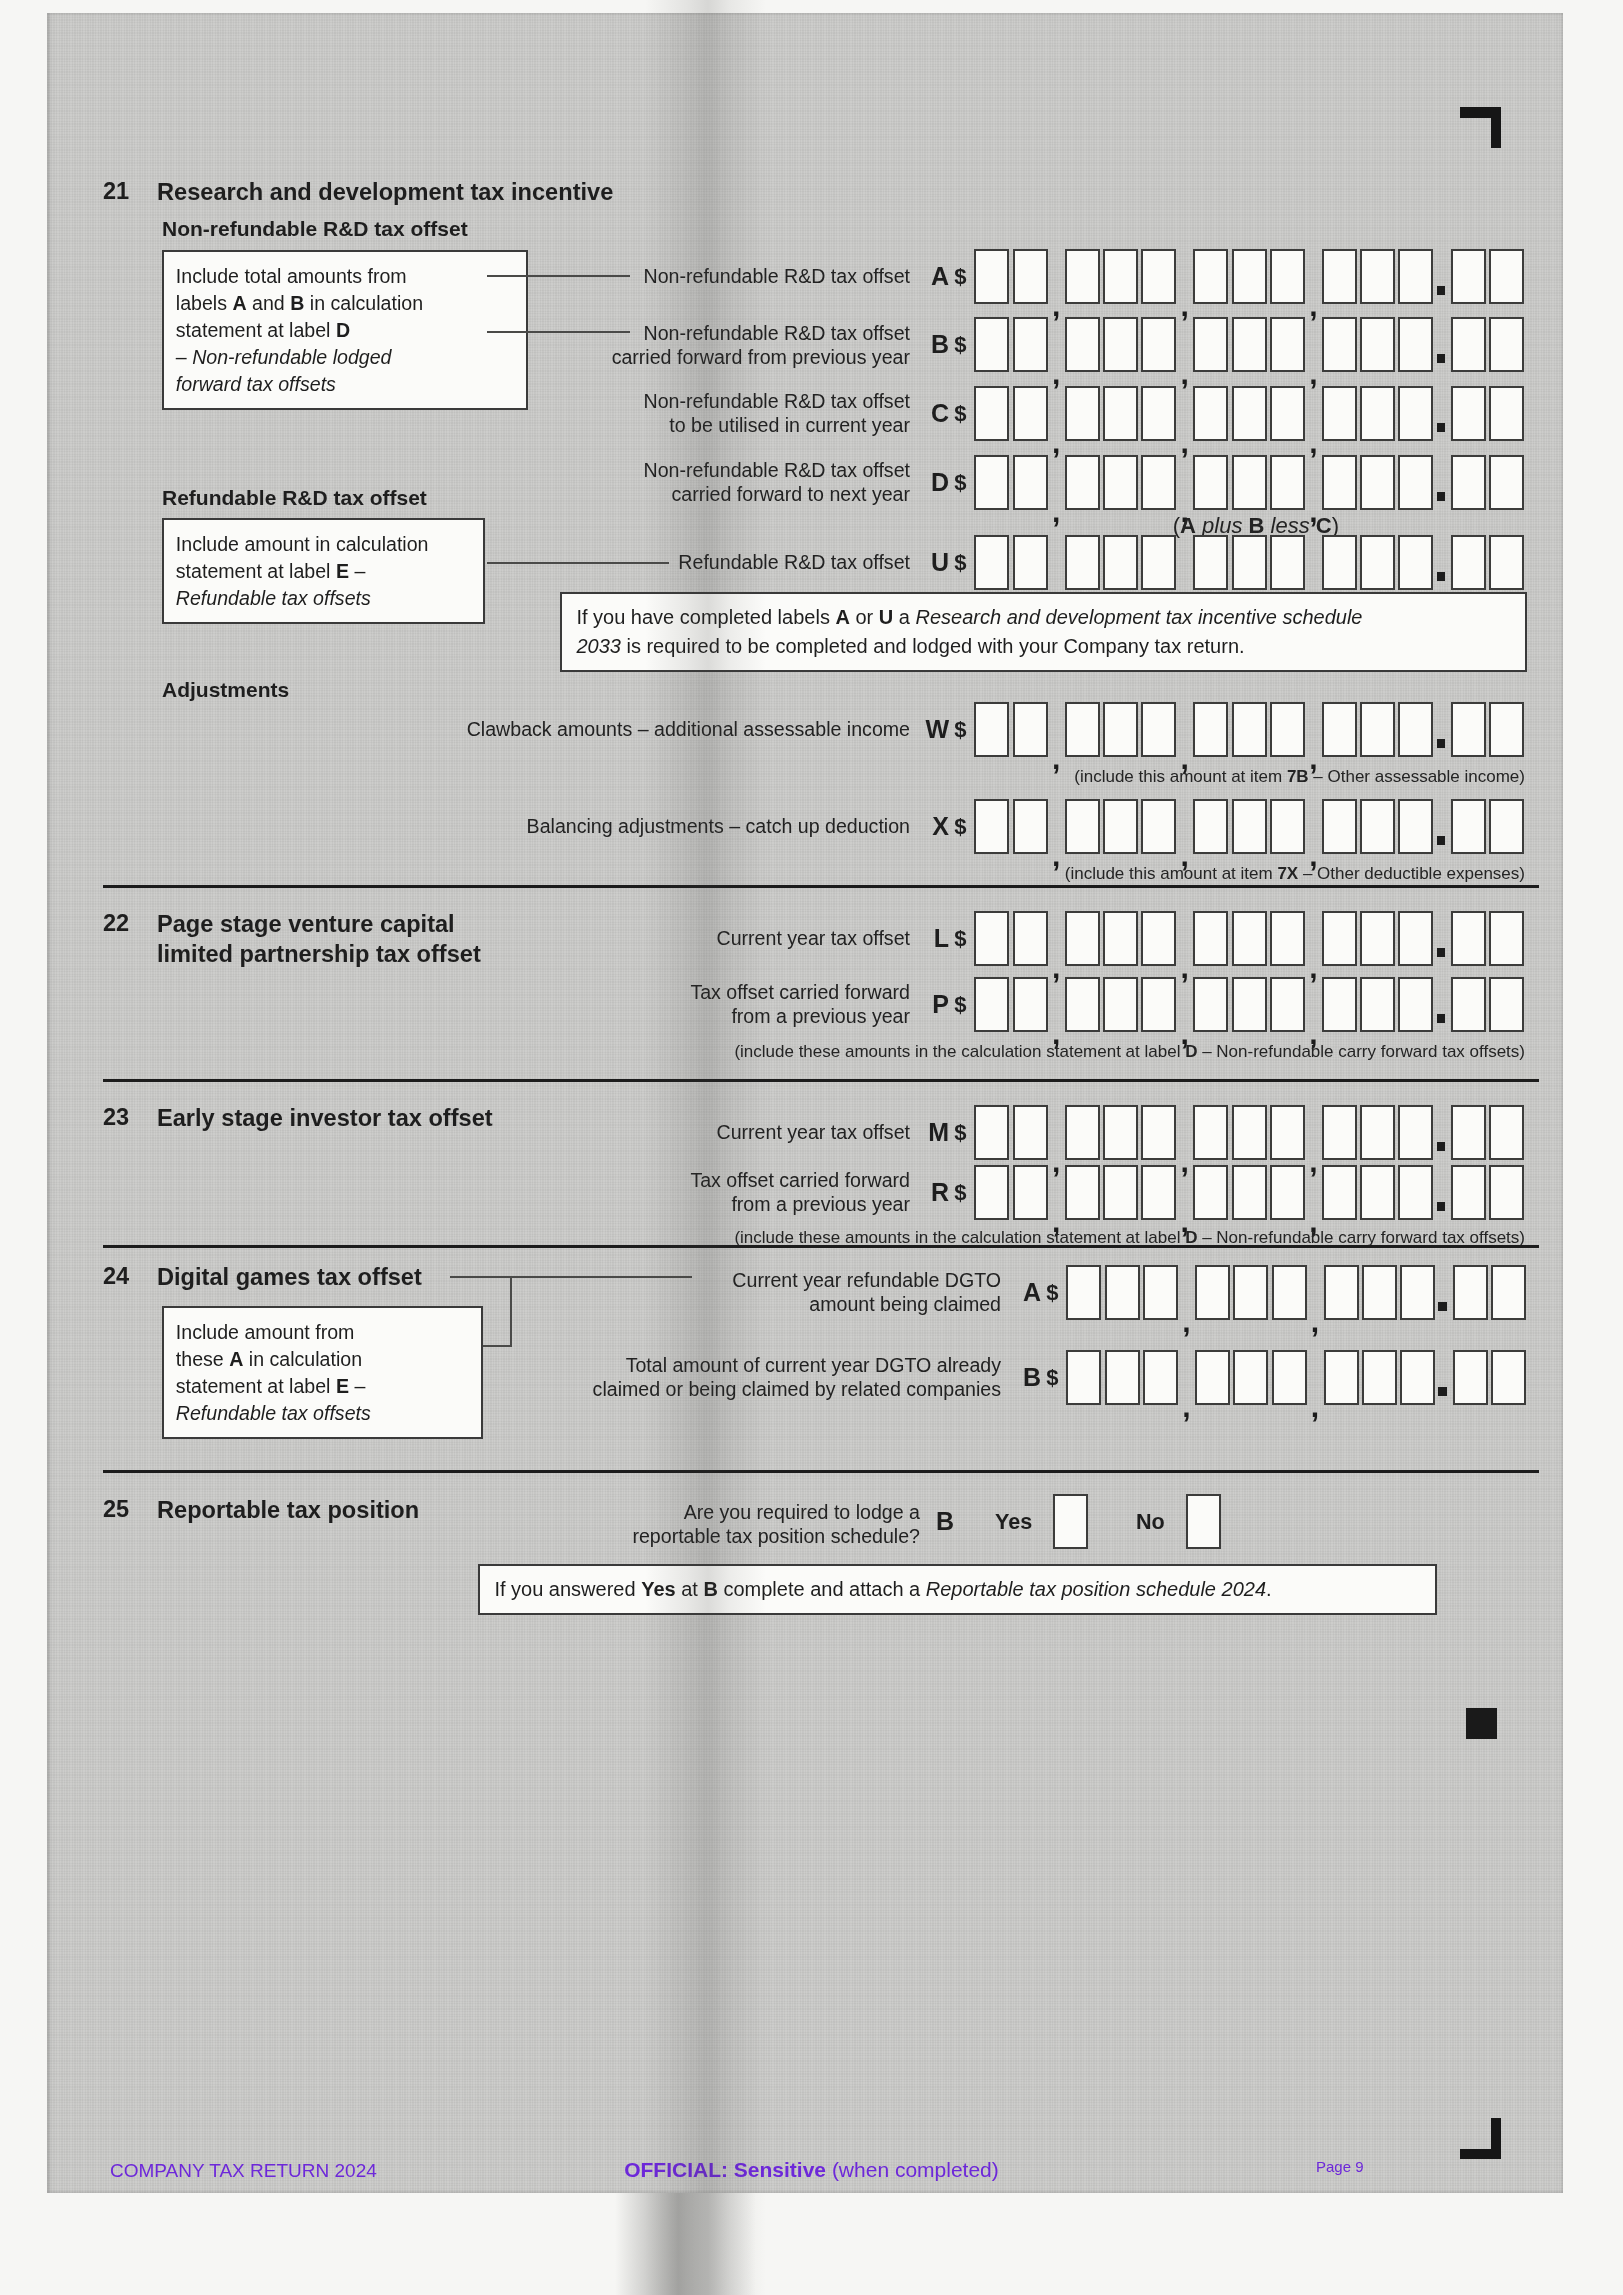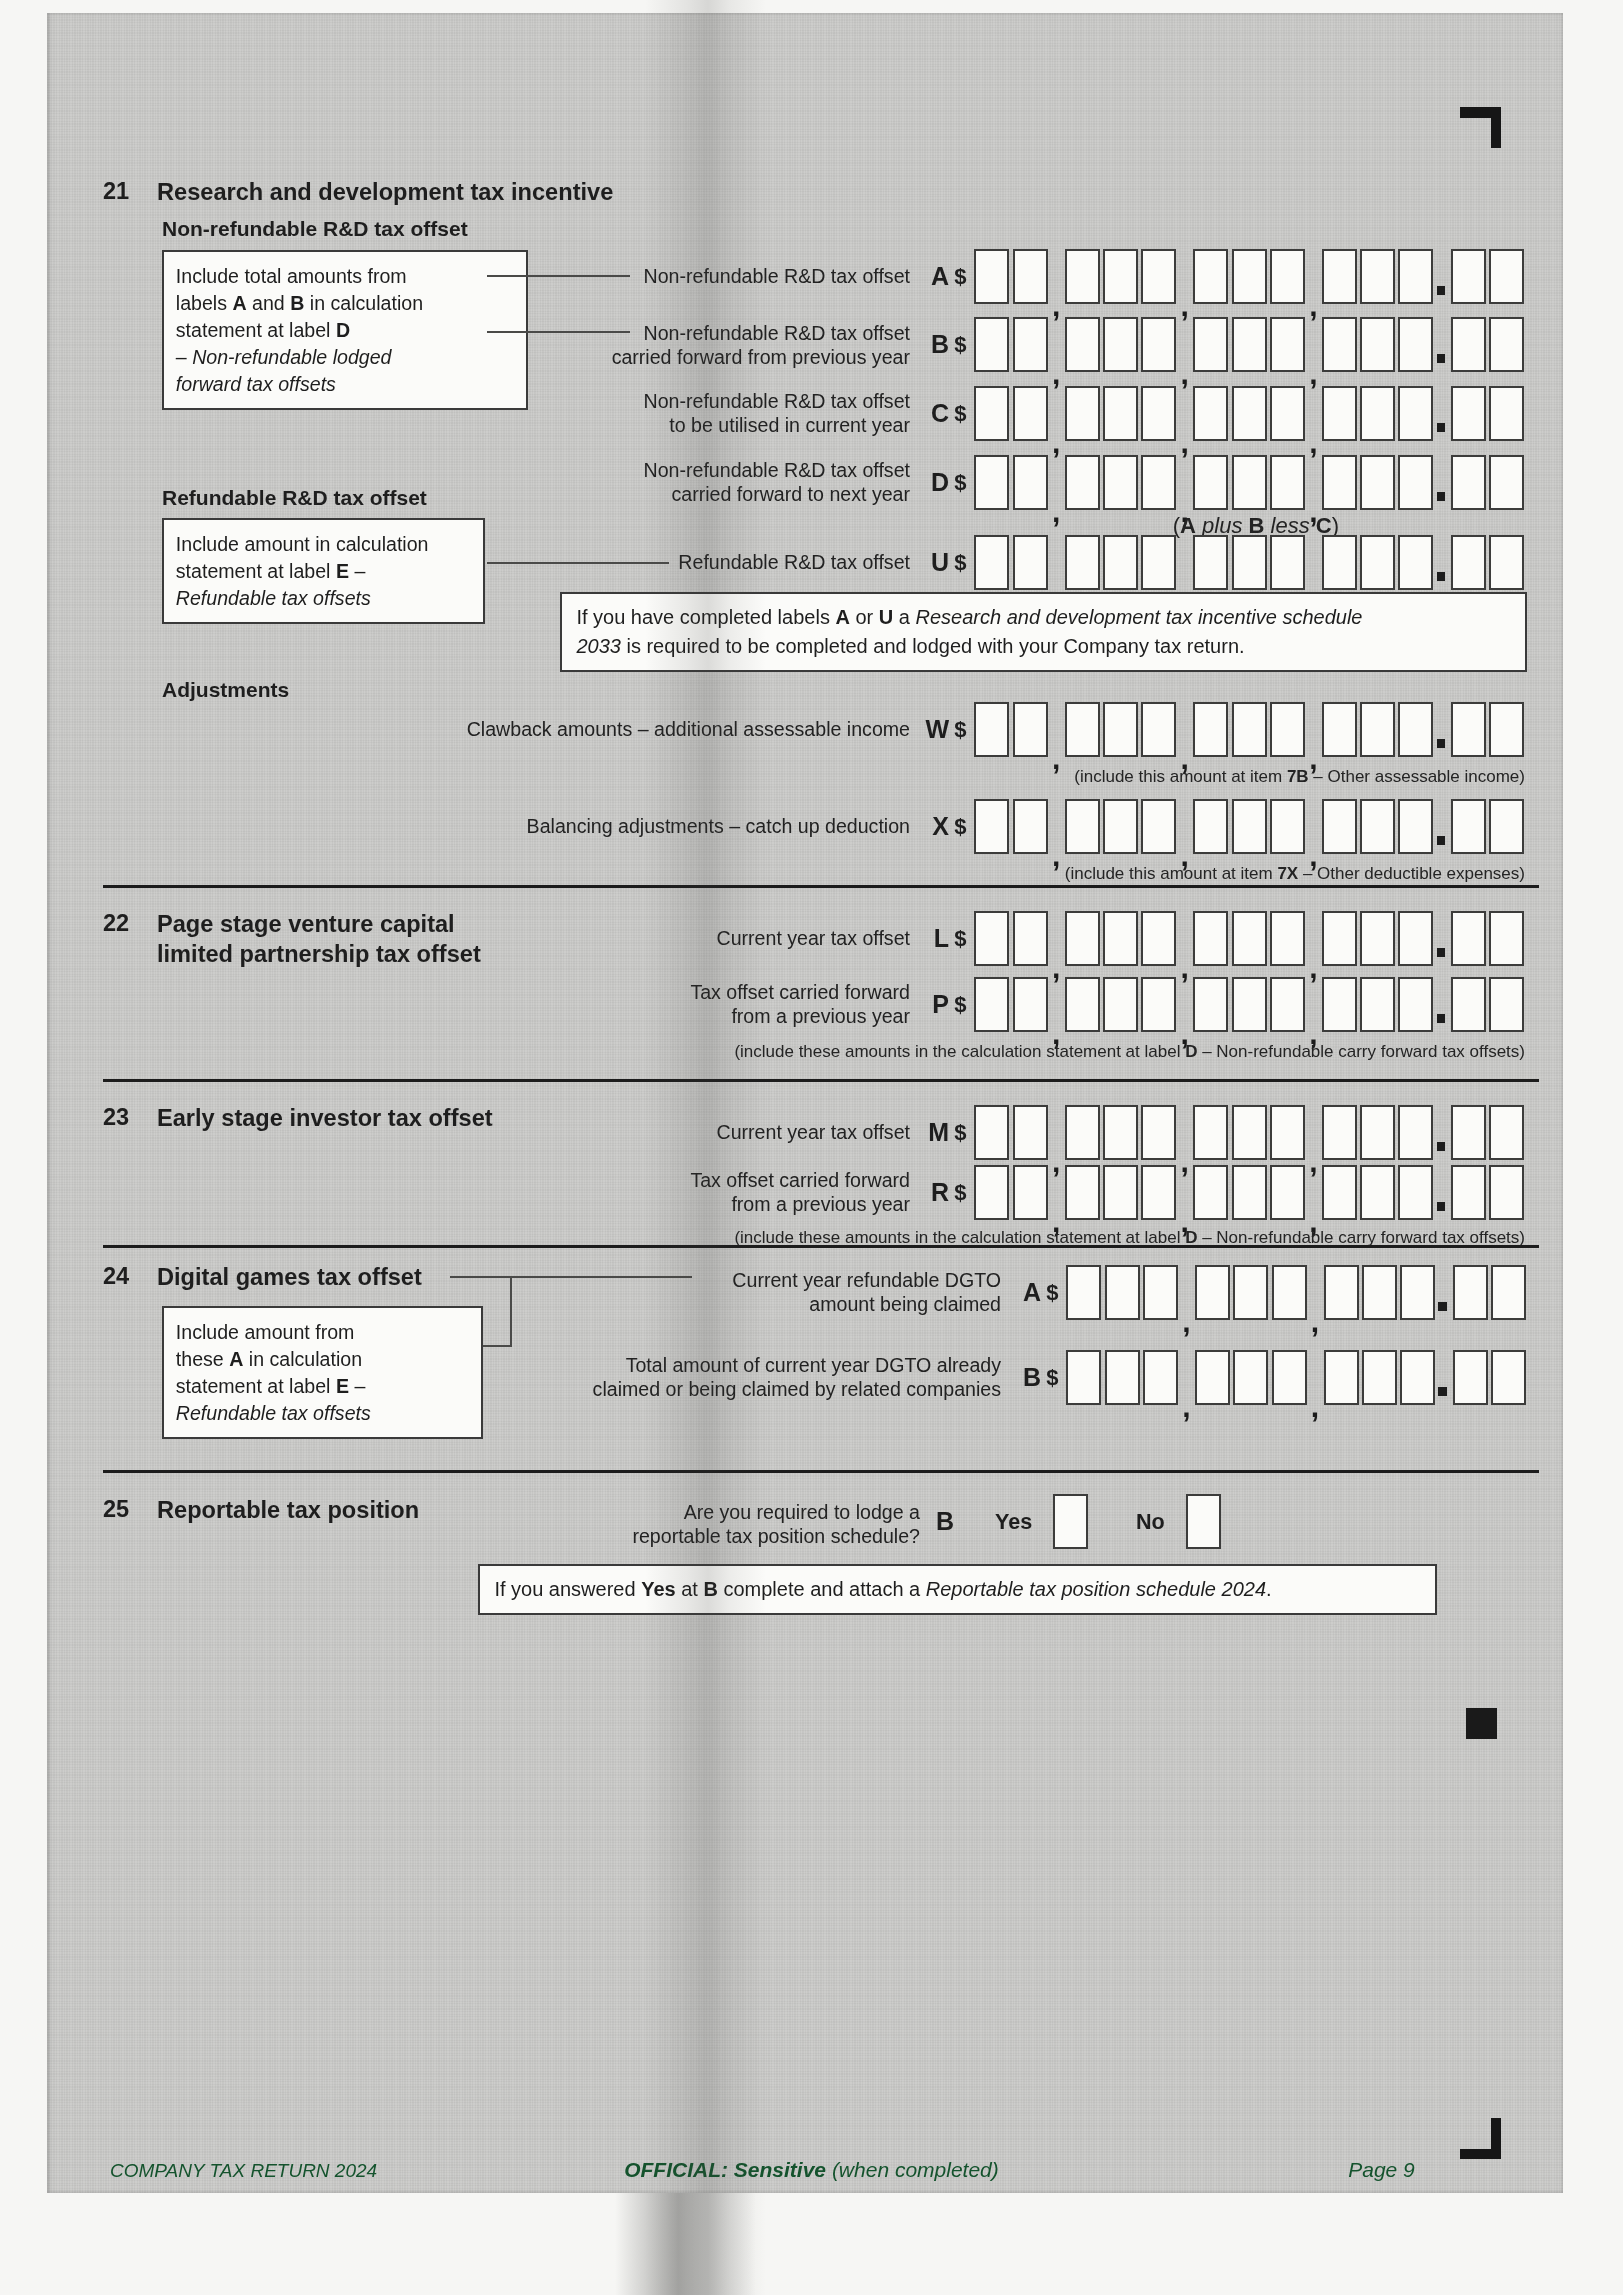--- a/index.html
+++ b/index.html
@@ -41,21 +41,21 @@
         transform:translateY(17px);color:#1b1b1b;}
   .dotsq{align-self:flex-end;width:8.5px;height:8.5px;background:#1d1d1d;margin:0 5.9px 9.2px 3.3px;}
   .chk{position:absolute;width:35px;height:55px;border:2px solid #3c3c3b;background:#fbfbf9;box-sizing:border-box;}
   .chklabel{position:absolute;font-size:21.6px;font-weight:700;}
   .cropmark{position:absolute;width:41px;height:41px;}
   .cropmark .h{position:absolute;left:0;width:41px;height:10.5px;background:#161616;}
   .cropmark .v{position:absolute;right:0;width:10.5px;height:41px;background:#161616;}
   .cm-tr .h{top:0;} .cm-tr .v{top:0;}
   .cm-br .h{bottom:0;} .cm-br .v{bottom:0;}
   .blacksq{position:absolute;width:31px;height:31px;background:#1a1a1a;}
-  .footer{position:absolute;font-size:19.6px;color:#14532d;font-style:italic;}
+  .footer{position:absolute;font-size:19.6px;color:#6d28d9;}
 </style>
 </head>
 <body>
 
 <div class="paper"></div>
 
 <div class="cropmark cm-tr" style="left:1460px;top:107px">
     <span class="h"></span>
     <span class="v"></span>
   </div>
@@ -560,17 +560,17 @@
 <div class="abs" style="left:936px;top:1494px;font-size:25px;font-weight:700;line-height:55px">B</div>
 <div class="chklabel" style="left:995px;top:1509px">Yes</div>
 <div class="chk" style="left:1053px;top:1494px"></div>
 <div class="chklabel" style="left:1136px;top:1509px">No</div>
 <div class="chk" style="left:1186px;top:1494px"></div>
 
 <div class="noticebox rich" style="left:478px;top:1564px;width:959px"><span>If you answered </span><span class="b">Yes</span><span> at </span><span class="b">B</span><span> complete and attach a </span><span class="i">Reportable tax position schedule 2024</span><span>.</span></div>
 
 <div class="footer" style="left:110px;top:2160px;font-size:19px">COMPANY TAX RETURN 2024</div>
 <div class="footer rich" style="left:419px;top:2158px;width:785px;text-align:center;font-size:21px"><span class="b">OFFICIAL: Sensitive</span><span> (when completed)</span></div>
-<div class="footer" style="left:1316px;top:2158px;width:131px;text-align:center;font-size:21px">Page 9</div>
+<div class="footer" style="left:1316px;top:2158px;width:131px;text-align:left;font-size:15px">Page 9</div>
 
 <div class="scanband"></div>
 <div class="scanband2"></div>
 
 
 </body></html>

